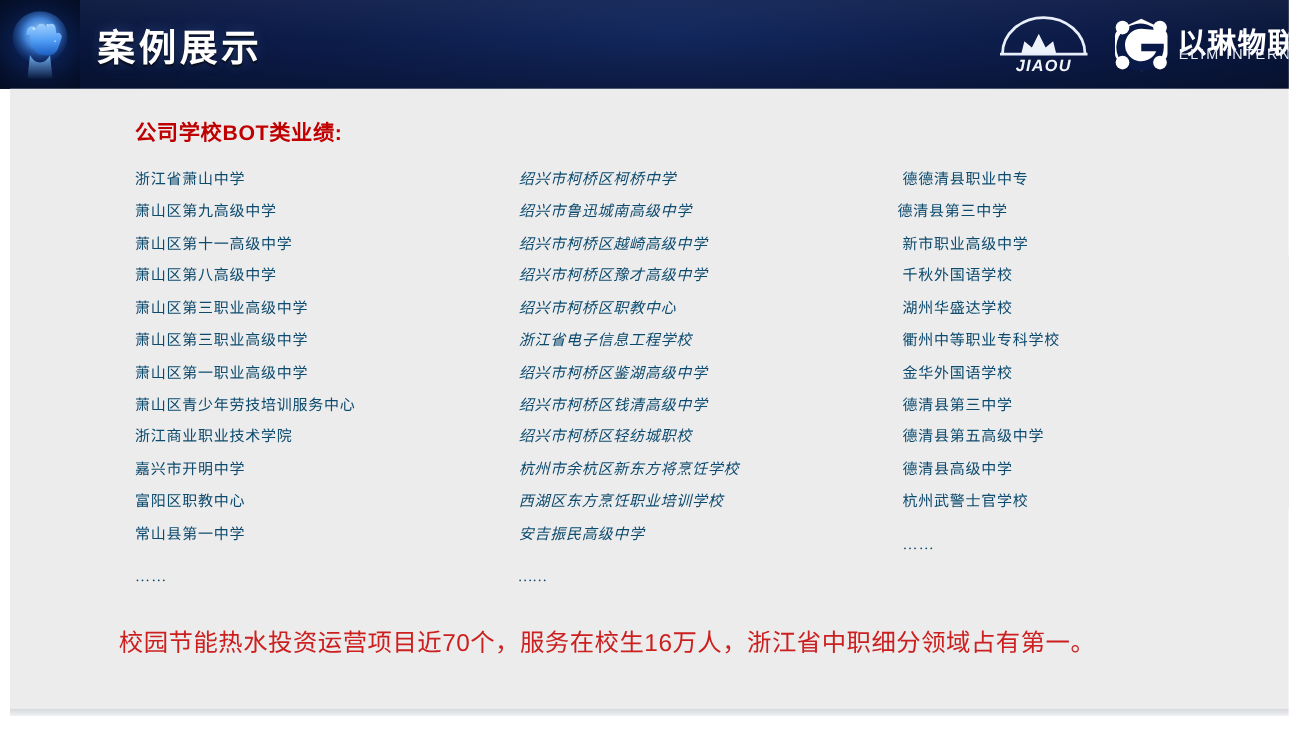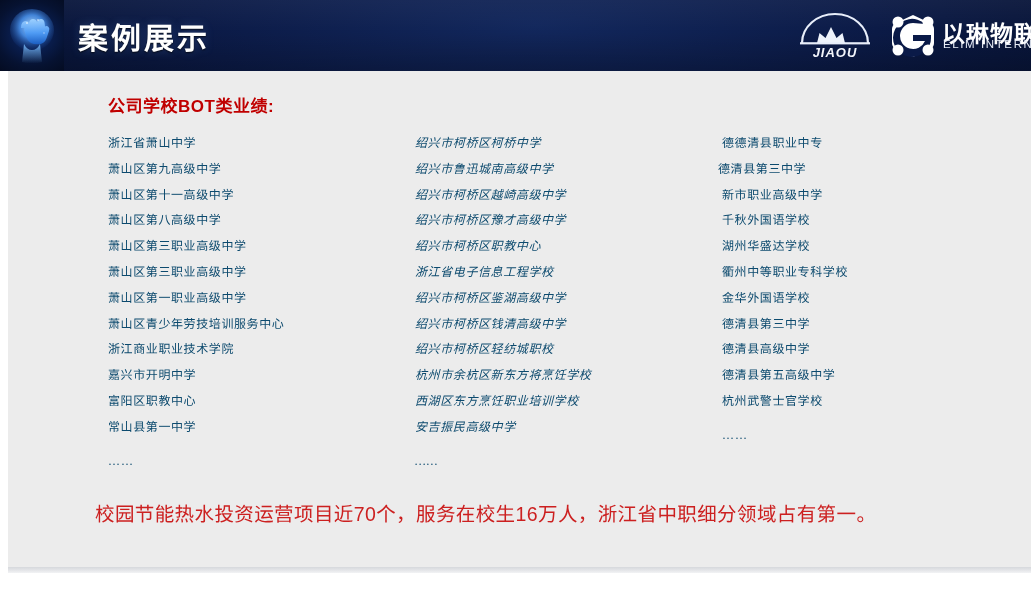--- a/index.html
+++ b/index.html
@@ -303,22 +303,22 @@
       </div>
     <div class="col col-2">
         <div class="col-item">德德清县职业中专</div>
         <div class="col-item">德清县第三中学</div>
         <div class="col-item">新市职业高级中学</div>
         <div class="col-item">千秋外国语学校</div>
         <div class="col-item">湖州华盛达学校</div>
         <div class="col-item">衢州中等职业专科学校</div>
         <div class="col-item">金华外国语学校</div>
         <div class="col-item">德清县第三中学</div>
+        <div class="col-item">德清县第五高级中学</div>
         <div class="col-item">德清县高级中学</div>
-        <div class="col-item">德清县第五高级中学</div>
         <div class="col-item">杭州武警士官学校</div>
         <div class="col-item ellipsis">……</div>
       </div>
   </div>
 
   <div class="footer-note">校园节能热水投资运营项目近70个，服务在校生16万人，浙江省中职细分领域占有第一。</div>
 
   <div class="body-shadow"></div>
   <div class="bottom-strip"></div>
 </div>

